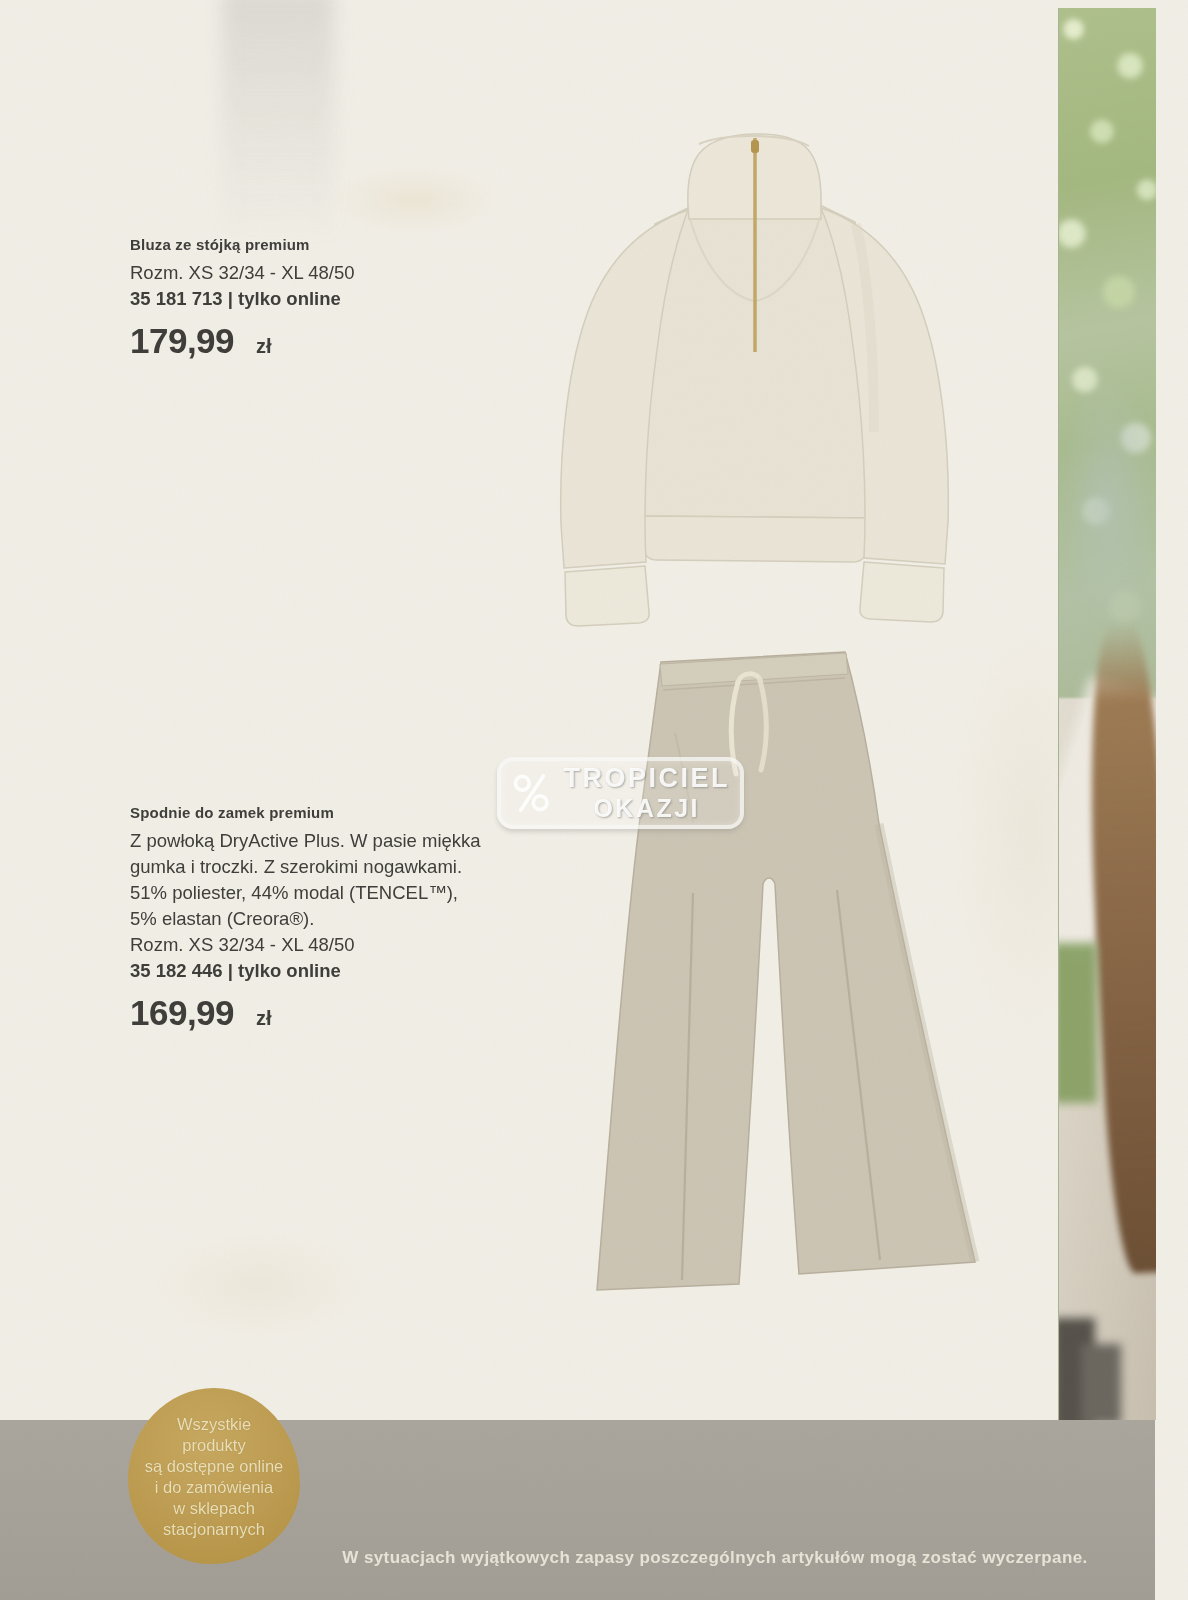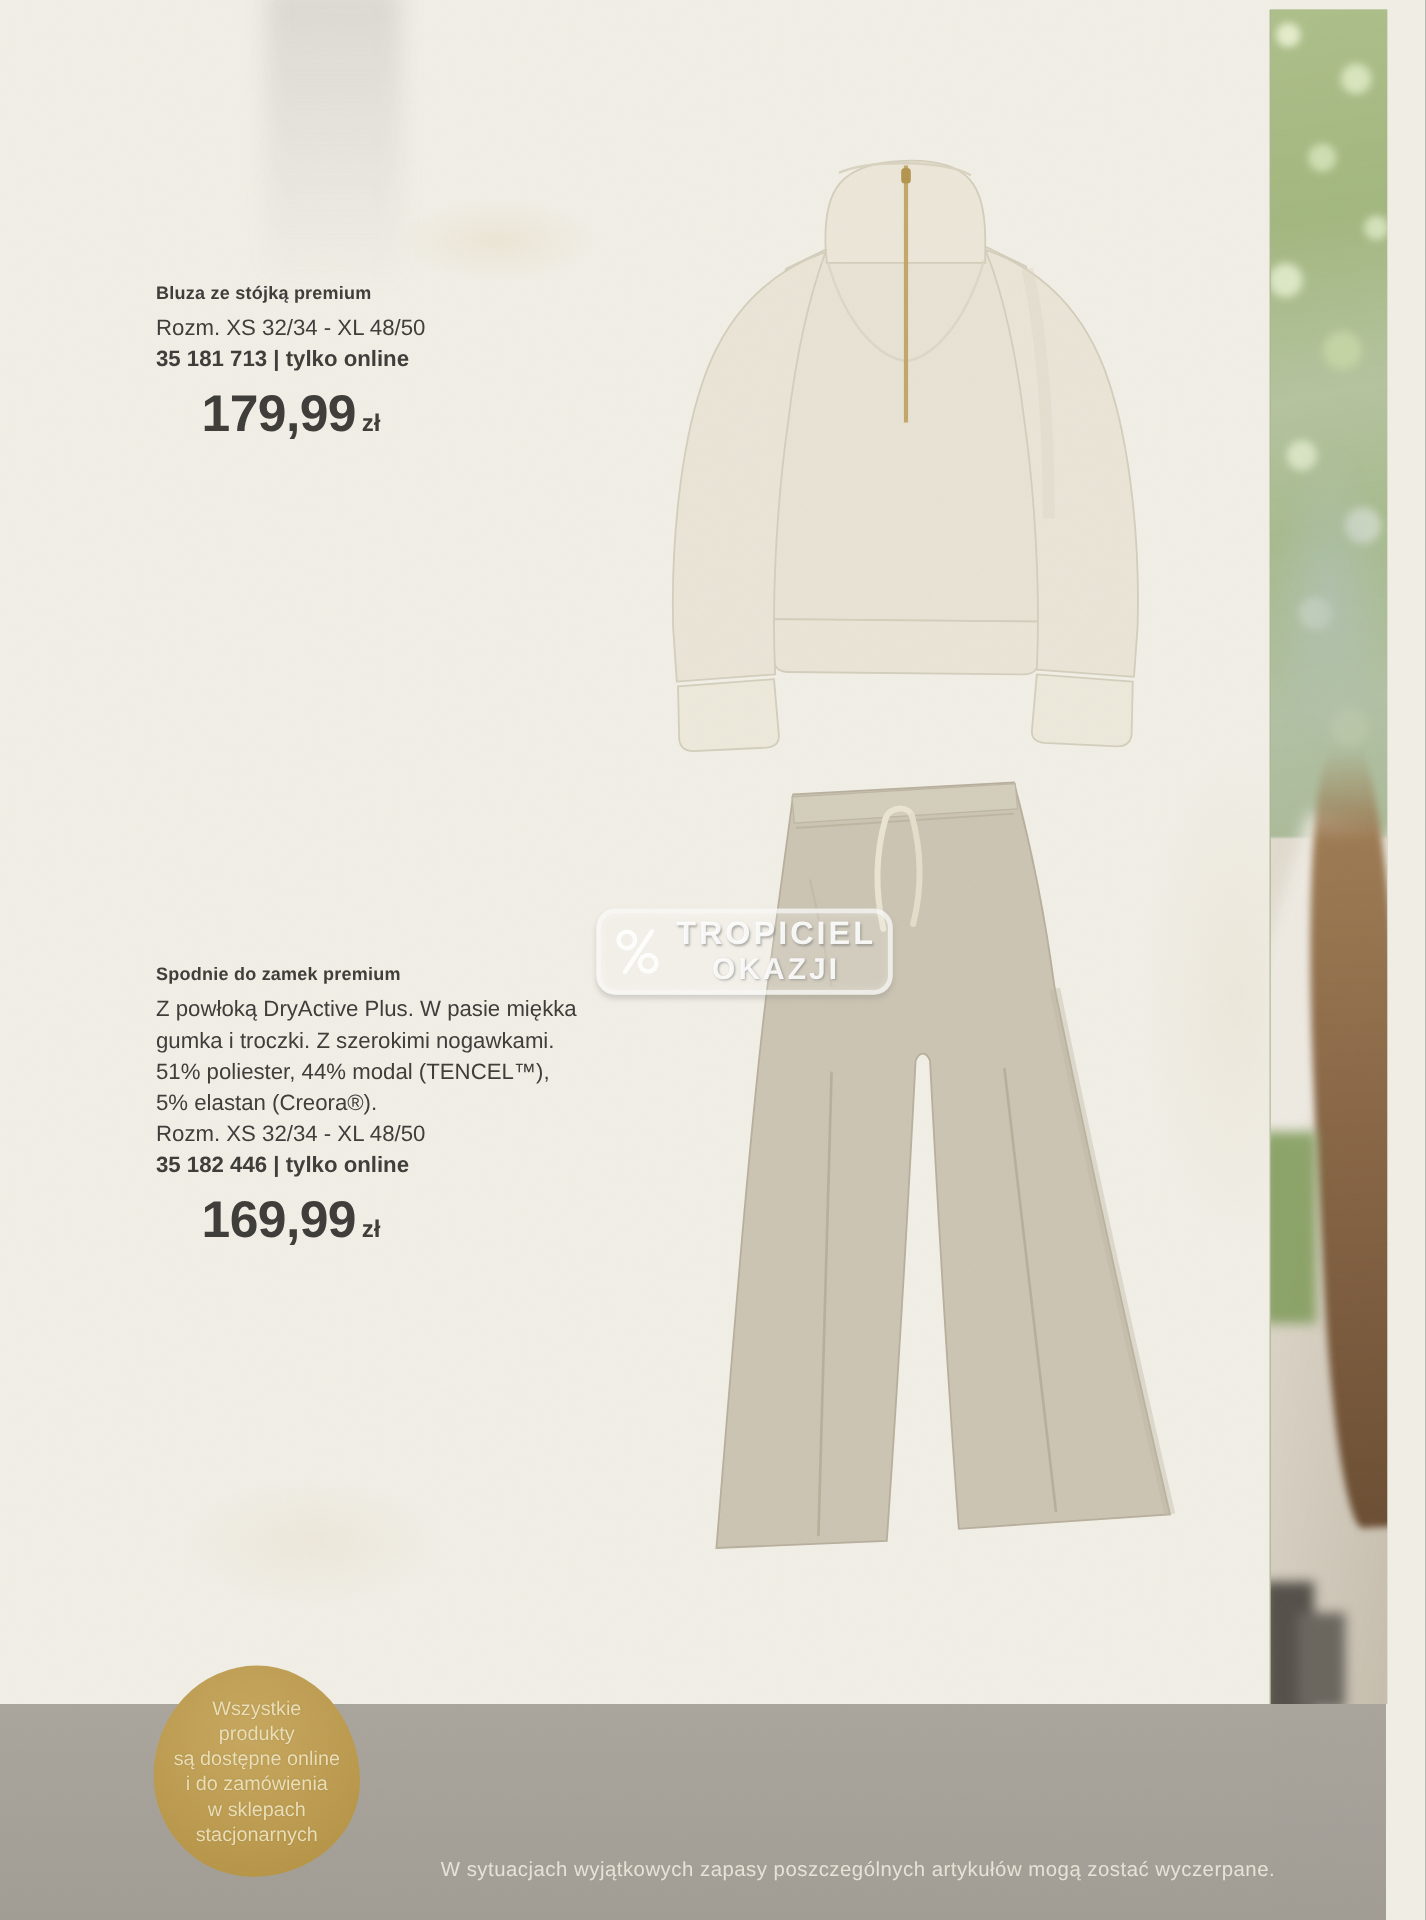--- a/index.html
+++ b/index.html
@@ -20,22 +20,22 @@
 
   
   .product{position:absolute;left:130px;width:420px;}
   .product.p1{top:236px;}
   .product.p2{top:804px;}
   .product h2{margin:0 0 7px 0;font-size:15px;font-weight:bold;letter-spacing:.2px;}
   .product .desc{margin:0;font-size:18.5px;line-height:26px;white-space:pre-line;}
   .product .size{margin:0;font-size:18.5px;line-height:26px;}
   .product .sku{margin:0;font-size:18.5px;line-height:26px;font-weight:bold;}
   .product .price{margin:9px 0 0 0;font-weight:bold;}
-  .price .price-value{font-size:43px;letter-spacing:-.5px;margin-left:38px;}
-  .price .price-currency{font-size:20px;margin-left:5px;}
+  .price .price-value{font-size:35px;letter-spacing:-.5px;}
+  .price .price-currency{font-size:20px;margin-left:22px;}
 
   
   figure{margin:0;padding:0;position:absolute;}
   .fig-sweatshirt{left:538px;top:122px;width:430px;height:520px;}
   .fig-pants{left:583px;top:638px;width:410px;height:670px;}
 
   
   .watermark{position:absolute;left:497px;top:757px;width:247px;height:72px;z-index:6;
     border:4px solid rgba(250,250,248,.72);border-radius:16px;
     background:rgba(255,255,255,.15);
@@ -72,21 +72,21 @@
     background:rgba(240,236,228,.9);transform:rotate(18deg);}
   .ph-hair{left:38px;top:615px;width:72px;height:650px;filter:blur(3px);
     transform:rotate(-3deg);border-radius:45% 30% 20% 30%;
     background:linear-gradient(180deg, rgba(160,128,88,0) 0%, #9c7a52 12%, #8a6847 45%, #7a5a3c 75%, #6b4e33 100%);}
   .ph-fern{left:-6px;top:935px;width:44px;height:160px;background:#7e9a58;filter:blur(5px);opacity:.85;}
   .ph-dark{left:-6px;top:1310px;width:42px;height:120px;background:#55514a;filter:blur(5px);}
   .ph-dark2{left:22px;top:1336px;width:40px;height:80px;background:#6a665e;filter:blur(5px);}
 
   
   .footer-band{position:absolute;left:0;top:1420px;width:1155px;height:180px;z-index:2;
-    background:linear-gradient(180deg, #a9a59c 0%, var(--band-grey,#a6a29a) 40%, #a19d94 100%);}
+    background:linear-gradient(180deg, #a9a59c 0%, var(--band-grey,#a6a29a) 40%, #a19d94 100%);font-weight:bold;}
   .footer-note{position:absolute;left:300px;top:128px;width:830px;margin:0;text-align:center;
     font-size:17px;letter-spacing:.4px;color:rgba(243,238,226,.85);}
 
   
   .badge{position:absolute;left:128px;top:1388px;width:172px;height:176px;z-index:5;
     border-radius:50% 50% 52% 48% / 52% 55% 45% 48%;
     background:radial-gradient(circle at 45% 32%, #c7a75e 0%, var(--badge-gold,#bb9a4e) 60%, #b08f3e 100%);
     display:flex;align-items:center;justify-content:center;}
   .badge p{margin:16px;padding-top:2px;text-align:center;white-space:pre-line;
     font-size:16.5px;line-height:21px;color:#eadfb6;

